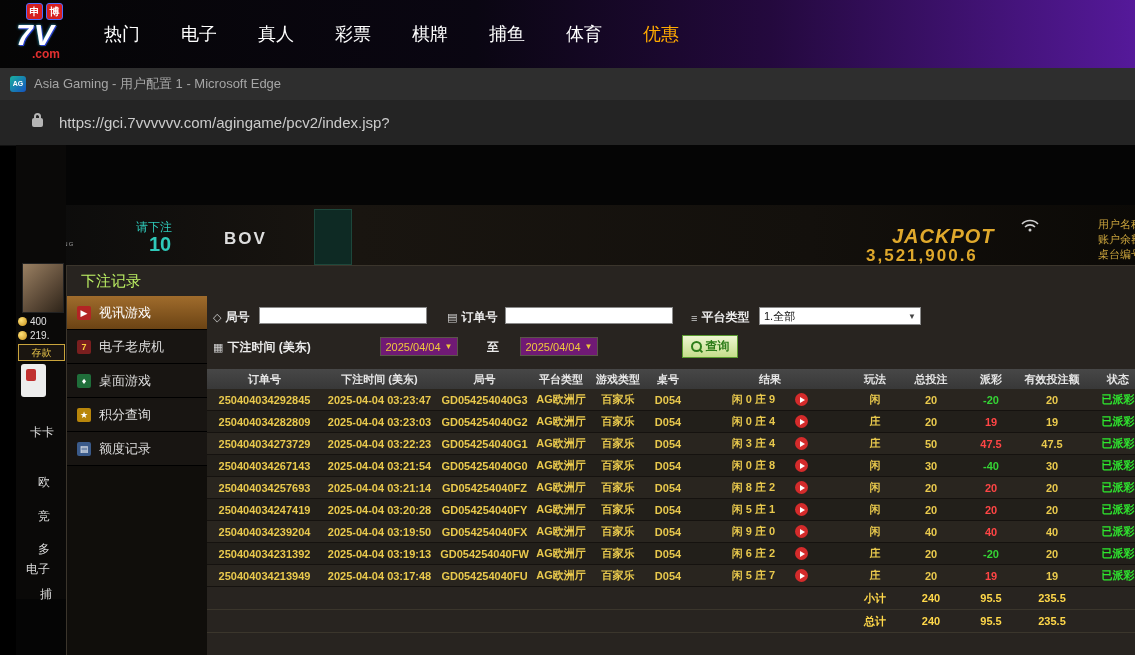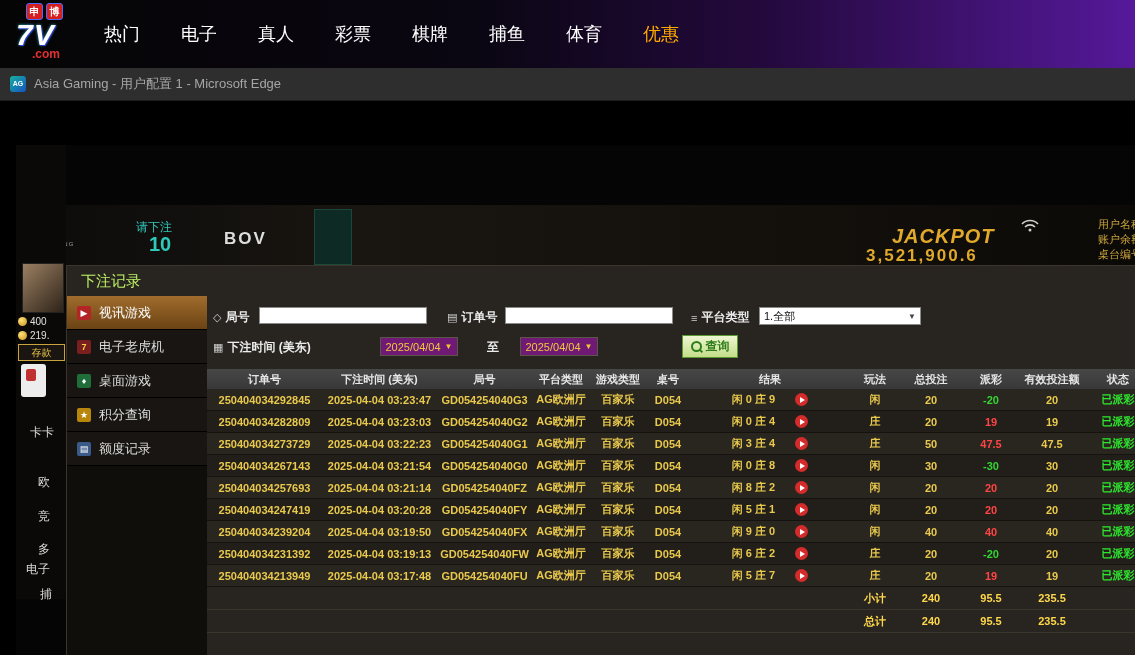--- a/index.html
+++ b/index.html
@@ -141,20 +141,24 @@
         <div class="nav-item">体育</div>
         <div class="nav-item active">优惠</div>
       </div>
   </div>
 
   <div class="titlebar">
     <span class="favicon">AG</span>
     <span>Asia Gaming - 用户配置 1 - Microsoft Edge</span>
   </div>
 
+  <div class="urlbar">
+    <span class="lock"></span>
+    <span>https://gci.7vvvvvv.com/agingame/pcv2/index.jsp?</span>
+  </div>
 
   <div class="game">
     <div class="scene-band"></div>
     <div class="red-tag"></div>
     <div class="ag-logo">AG</div>
     <div class="ag-sub">ASIA GAMING</div>
     <div class="bet-prompt">请下注</div>
     <div class="countdown">10</div>
     <div class="bov">BOV</div>
     <div class="machine"></div>
@@ -329,21 +333,21 @@
                   <div class="td c2">GD054254040G0</div>
                   <div class="td c3">AG欧洲厅</div>
                   <div class="td c4">百家乐</div>
                   <div class="td c5">D054</div>
                   <div class="td c6">
                     <span>闲 0 庄 8</span>
                     <span class="play-btn"></span>
                   </div>
                   <div class="td c7">闲</div>
                   <div class="td c8">30</div>
-                  <div class="td c9 neg">-30</div>
+                  <div class="td c9 neg">-40</div>
                   <div class="td c10">30</div>
                   <div class="td c11 status">已派彩</div>
                 </div>
                 <div class="tr row even">
                   <div class="td c0">250404034257693</div>
                   <div class="td c1">2025-04-04 03:21:14</div>
                   <div class="td c2">GD054254040FZ</div>
                   <div class="td c3">AG欧洲厅</div>
                   <div class="td c4">百家乐</div>
                   <div class="td c5">D054</div>

